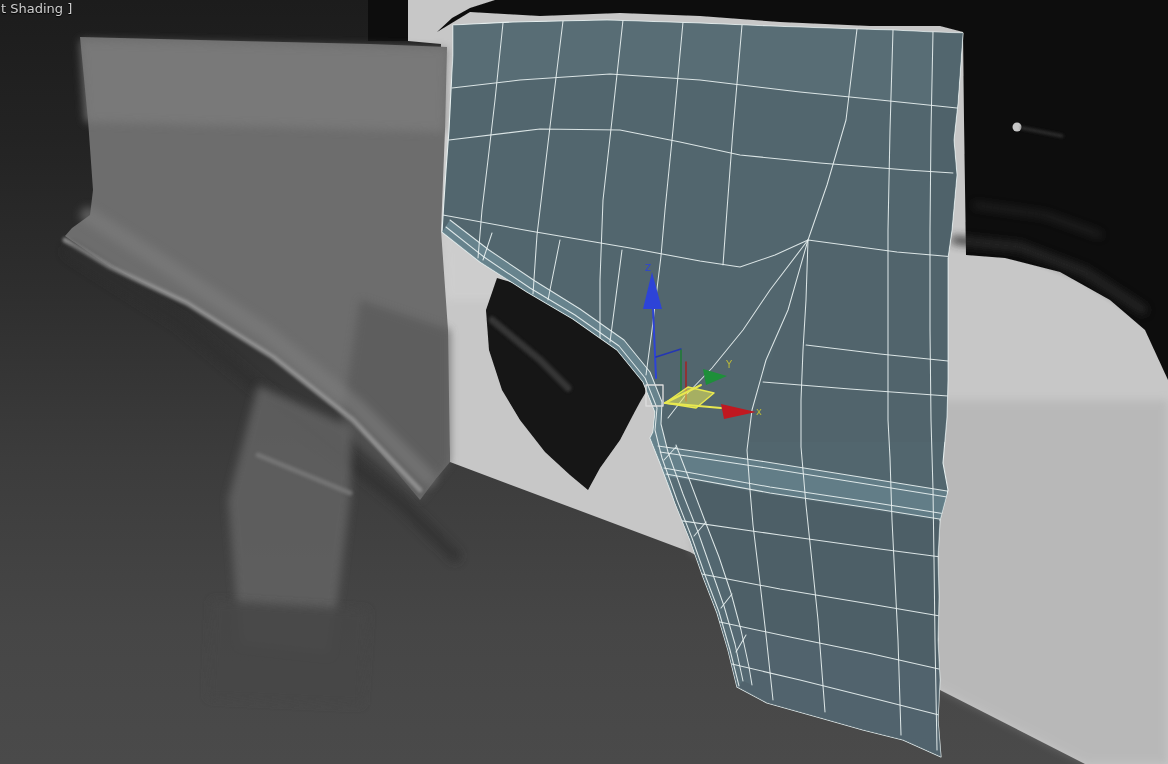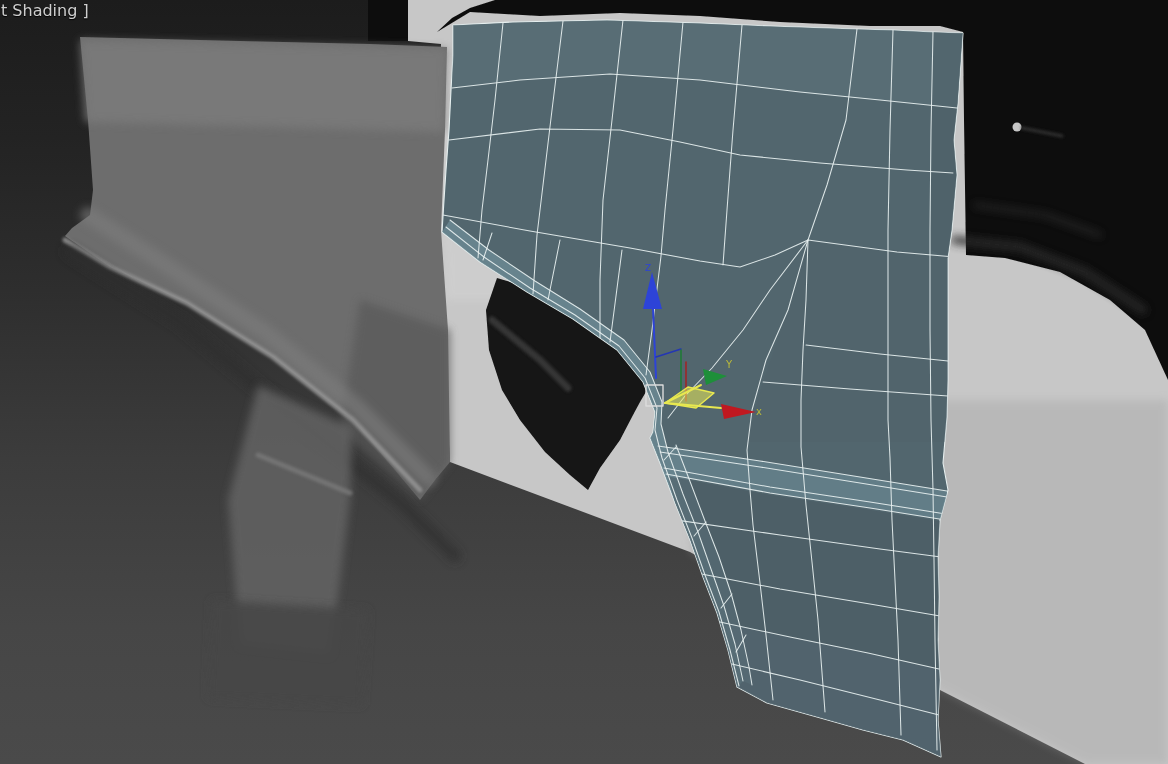--- a/index.html
+++ b/index.html
@@ -3,21 +3,21 @@
 <meta charset="utf-8">
 <style>
   html,body{margin:0;padding:0;background:#000;}
   #stage{
     position:relative;width:1168px;height:764px;overflow:hidden;
     background:linear-gradient(180deg,#1c1c1c 0%,#232323 18%,#2e2e2e 38%,#3c3c3c 60%,#464646 82%,#4a4a4a 100%);
     font-family:"DejaVu Sans","Liberation Sans",sans-serif;
   }
   #scene{position:absolute;left:0;top:0;}
   #vplabel{
-    position:absolute;left:1px;top:1px;color:#cfcfcf;font-size:16px;
+    position:absolute;left:1px;top:1px;color:#cfcfcf;font-size:13px;
     letter-spacing:0px;text-shadow:0 1px 1px #000;user-select:none;
   }
 </style>
 </head>
 <body>
 
 <div id="stage">
   <svg id="scene" xmlns="http://www.w3.org/2000/svg" width="1168" height="764">
       <defs>
         <filter id="f1" x="-20%" y="-20%" width="140%" height="140%">

